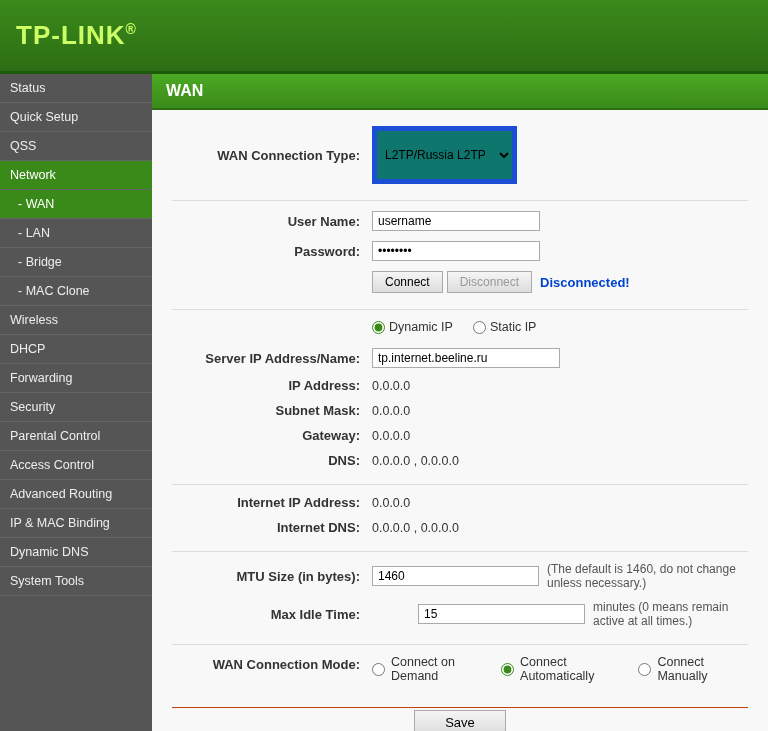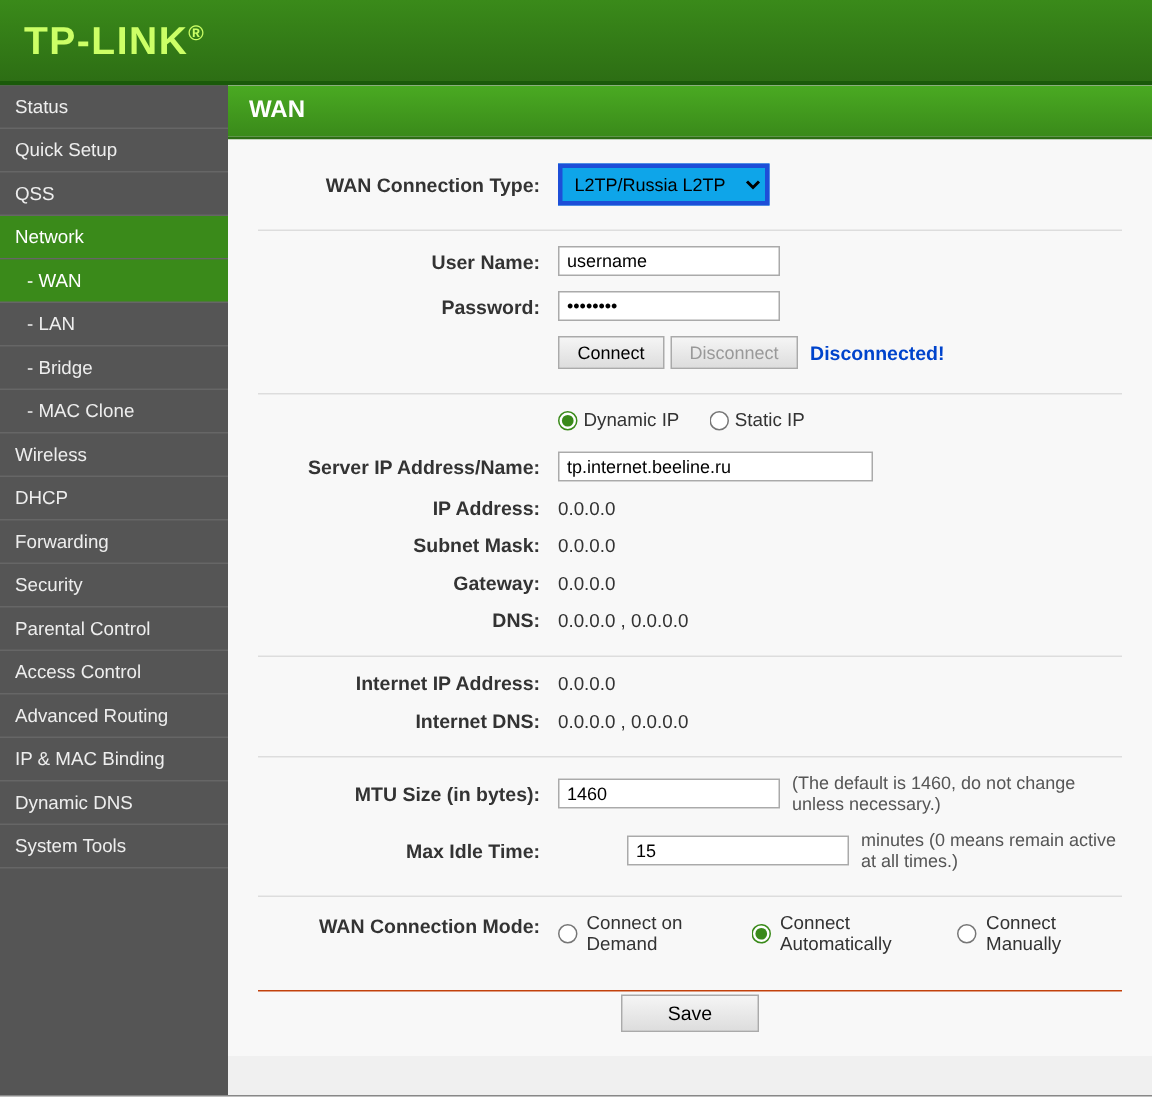--- a/index.html
+++ b/index.html
@@ -1,21 +1,21 @@
 <!DOCTYPE html>
 <html><head>
   <meta charset="utf-8">
   <style>
     * { box-sizing: border-box; margin: 0; padding: 0; }
     body { font-family: Arial, Helvetica, sans-serif; font-size: 13px; background: #888; width: 768px; height: 731px; overflow: hidden; }
 
     
     .header {
       background: linear-gradient(to bottom, #3a8a1a, #2d6e14);
-      height: 57px;
+      height: 74px;
       display: flex;
       align-items: center;
       padding: 0 16px;
       border-bottom: 3px solid #1a5a0a;
     }
     .logo {
       color: white;
       font-size: 26px;
       font-weight: bold;
       letter-spacing: 1px;
@@ -86,29 +86,29 @@
     .form-value {
       flex: 1;
       font-size: 12.5px;
       color: #333;
     }
 
     input[type="text"], input[type="password"] {
       border: 1px solid #aaa;
       padding: 2px 5px;
       font-size: 12px;
-      width: 148px;
+      width: 168px;
       background: white;
     }
 
     select {
-      border: 3px solid #1d4ed8;
-      padding: 3px 4px;
+      border: 5px solid #1d4ed8;
+      padding: 16px 4px;
       font-size: 12px;
-      background: #0ea5e9;
+      background: #0f766e;
     }
 
     .btn {
       padding: 3px 12px;
       font-size: 12px;
       border: 1px solid #aaa;
       background: linear-gradient(to bottom, #f5f5f5, #ddd);
       cursor: pointer;
       margin-right: 4px;
     }
@@ -289,21 +289,21 @@
             </label>
           </div>
         </div>
       </div>
 
       <div class="form-row">
         <div class="form-label">
           <span>Server IP Address/Name:</span>
         </div>
         <div class="form-value">
-          <input type="text" value="tp.internet.beeline.ru" style="width: 210px;">
+          <input type="text" value="tp.internet.beeline.ru" style="width: 188px;">
         </div>
       </div>
 
       <div class="form-row">
         <div class="form-label">
           <span>IP Address:</span>
         </div>
         <div class="form-value">
           <span class="static-val">0.0.0.0</span>
         </div>

